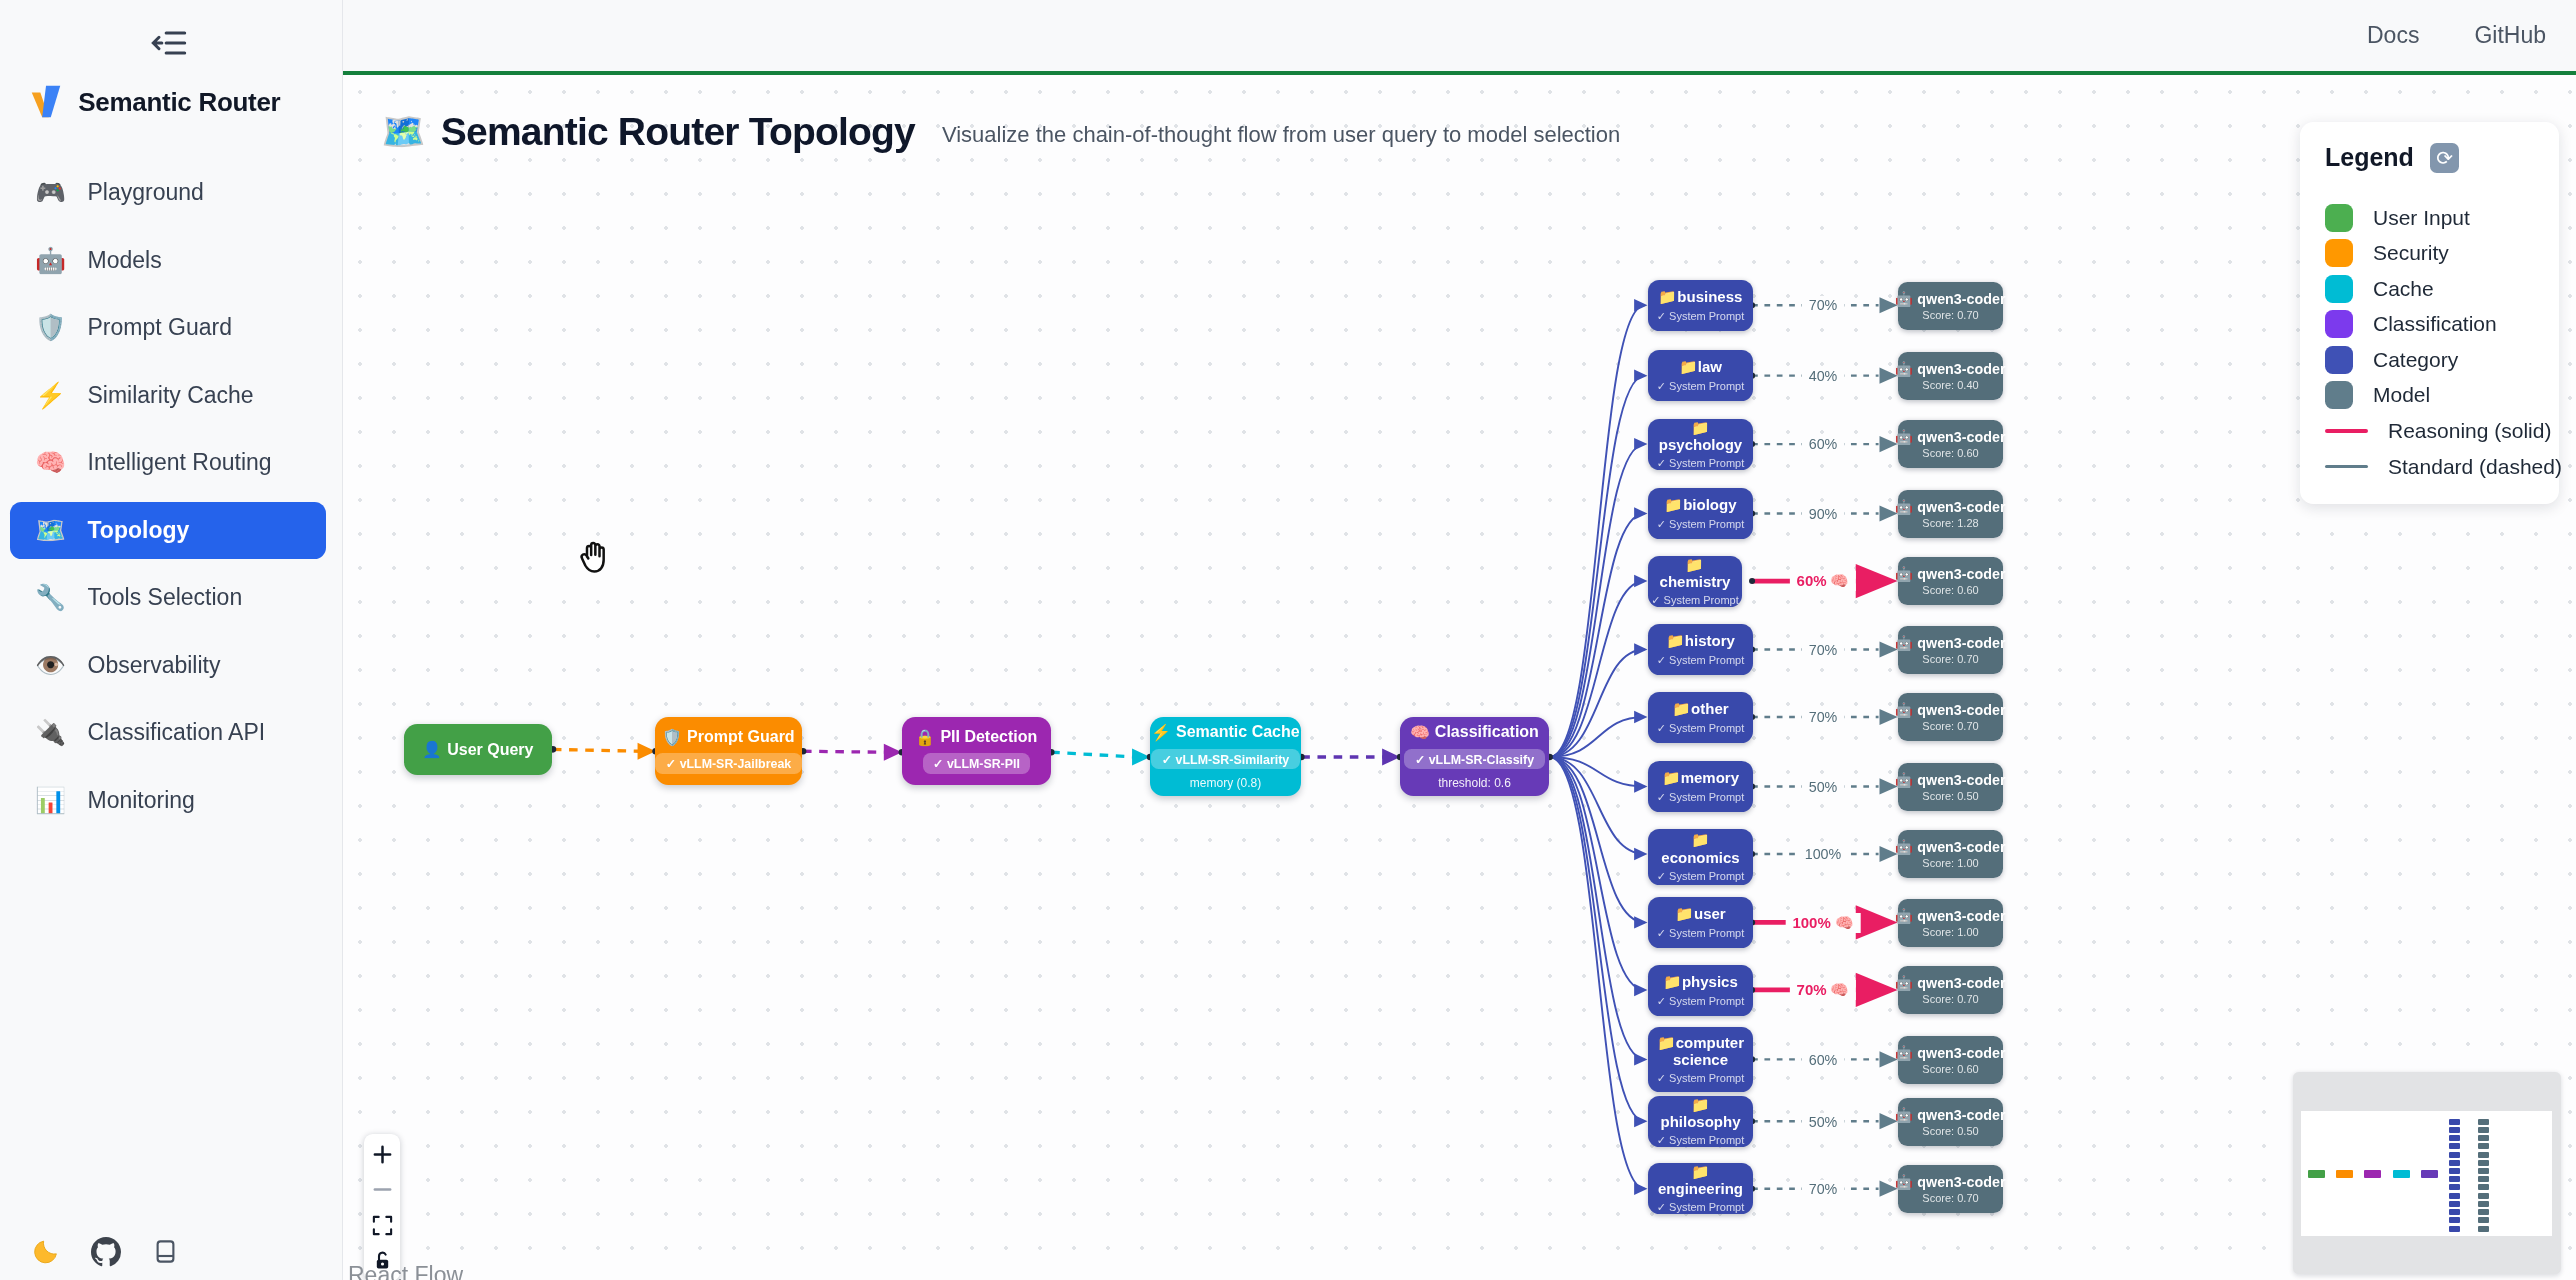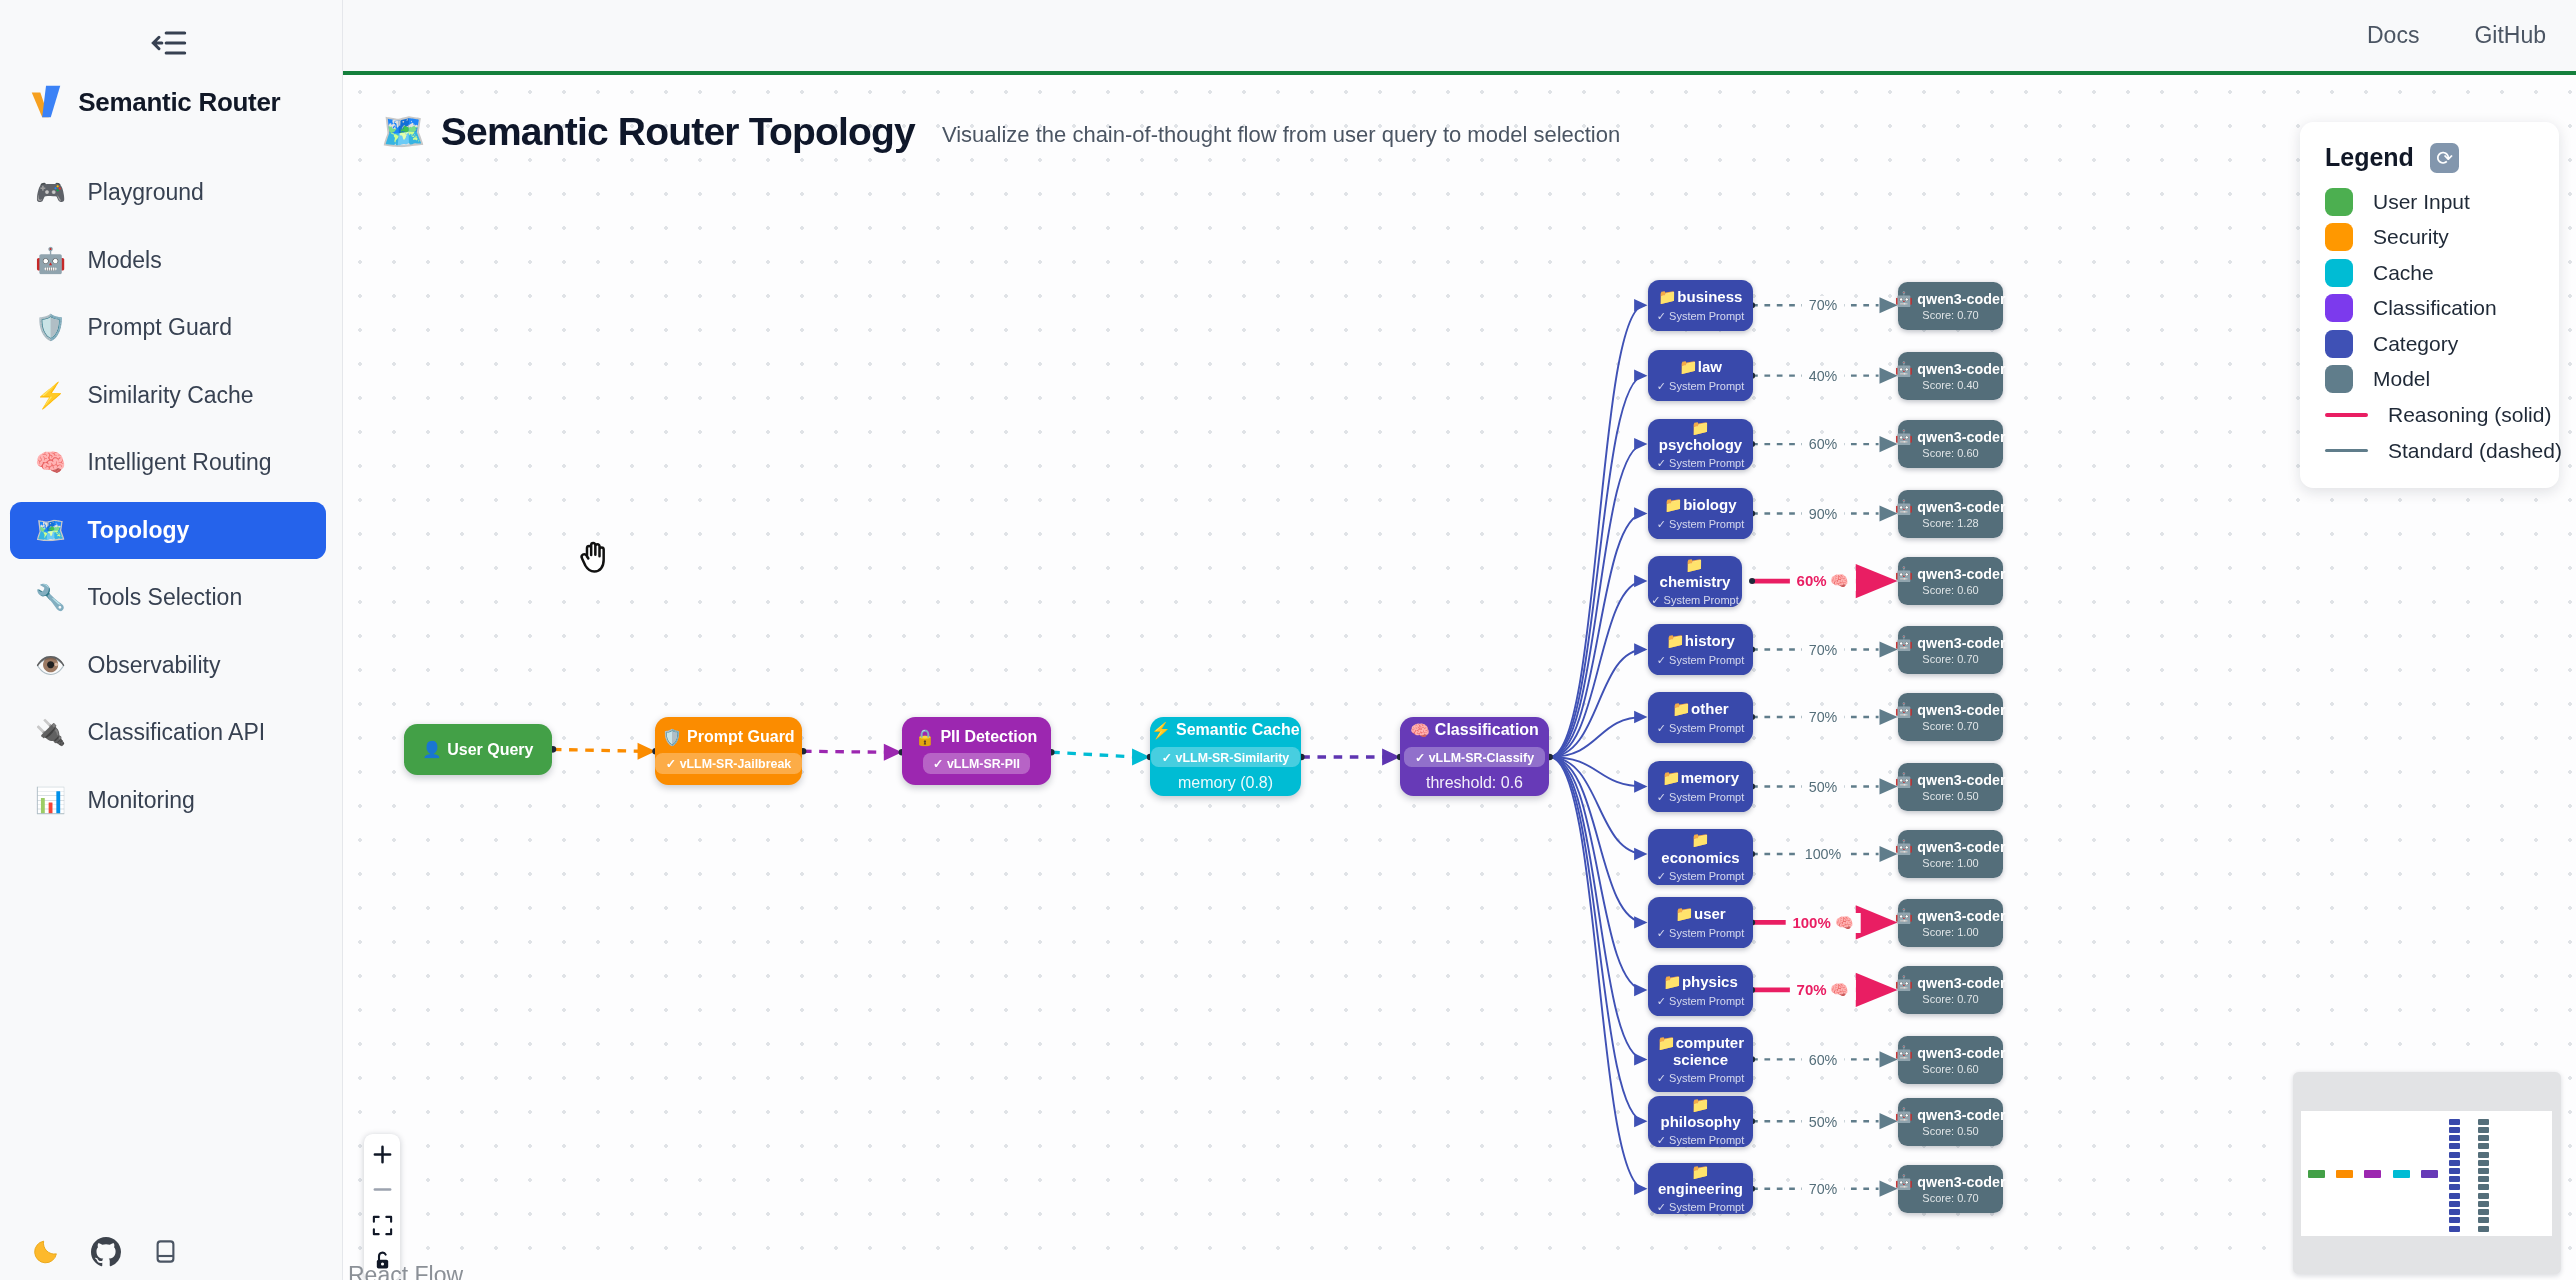--- a/index.html
+++ b/index.html
@@ -44,21 +44,21 @@
   .page-title { font-size:39px; font-weight:700; color:#0f172a; letter-spacing:-0.8px; }
   .page-sub { font-size:22px; color:#4b5563; margin-left:27px; padding-top:5.7px; }
 
   
   .node { position:absolute; z-index:2; border-radius:13.3px; color:#fff; display:flex;
     flex-direction:column; align-items:center; justify-content:center; gap:6.7px;
     box-shadow:0 2.9px 7.6px rgba(15,23,42,0.22); pointer-events:auto; cursor:grab; }
   .node-title { font-weight:700; font-size:16px; display:flex; align-items:center; gap:4.8px; white-space:nowrap; }
   .badge { background:rgba(255,255,255,0.28); border-radius:7.6px; padding:2.9px 10.5px;
     font-size:12.4px; font-weight:600; white-space:nowrap; }
-  .subtext { font-size:16px; color:rgba(255,255,255,0.92); }
+  .subtext { font-size:12px; color:rgba(255,255,255,0.92); }
   .p-user  { left:404px;  top:724px; width:148px; height:51px; background:#43A047; }
   .p-guard { left:655px;  top:717px; width:147px; height:68px; background:#FB8C00; }
   .p-pii   { left:902px;  top:717px; width:149px; height:68px; background:#9C27B0; }
   .p-cache { left:1150px; top:717px; width:151px; height:79px; background:#00BCD4; }
   .p-class { left:1400px; top:717px; width:149px; height:79px; background:#673AB7; }
 
   .cat-node { position:absolute; background:#3949AB; border-radius:11.4px; color:#fff;
     display:flex; flex-direction:column; align-items:center; justify-content:center; gap:3.8px;
     box-shadow:0 1.9px 5.7px rgba(15,23,42,0.25); pointer-events:auto; cursor:grab; text-align:center; }
   .cat-title { font-weight:700; font-size:15px; line-height:1.15; padding:0 5.7px; }
@@ -74,21 +74,21 @@
   .edge-label.reasoning { color:#E91E63; font-weight:700; font-size:15px; }
 
   
   .legend { position:absolute; left:2300px; top:122px; width:259px; background:#ffffff;
     border-radius:13.3px; box-shadow:0 3.8px 13.3px rgba(15,23,42,0.12); padding:21px 25px 23px 25px; z-index:3; }
   .legend-head { display:flex; align-items:center; gap:16px; }
   .legend-title { font-size:25px; font-weight:700; color:#111827; }
   .refresh-chip { width:29.5px; height:29.5px; border-radius:6.7px; background:#8296ad; color:#fff;
     display:flex; align-items:center; justify-content:center; font-size:20px; cursor:pointer; }
   .legend-row { display:flex; align-items:center; gap:20px; height:28px; margin-top:7.6px; }
-  .legend-row:first-of-type { margin-top:15px; }
+  .legend-row:first-of-type { margin-top:31px; }
   .legend-swatch { width:28px; height:28px; border-radius:7.6px; flex:none; }
   .legend-line { width:43px; height:4.8px; border-radius:2.9px; flex:none; }
   .legend-label { font-size:21px; color:#1f2937; white-space:nowrap; }
 
   
   .controls { position:absolute; left:364px; top:1134px; width:36px; background:#ffffff;
     border-radius:8.6px; box-shadow:0 1.9px 6.7px rgba(15,23,42,0.22); display:flex; flex-direction:column;
     align-items:center; padding:6.7px 0; gap:8.6px; z-index:3; }
   .ctrl-btn { width:28.5px; height:27px; border:none; background:none; display:flex;
     align-items:center; justify-content:center; cursor:pointer; }

